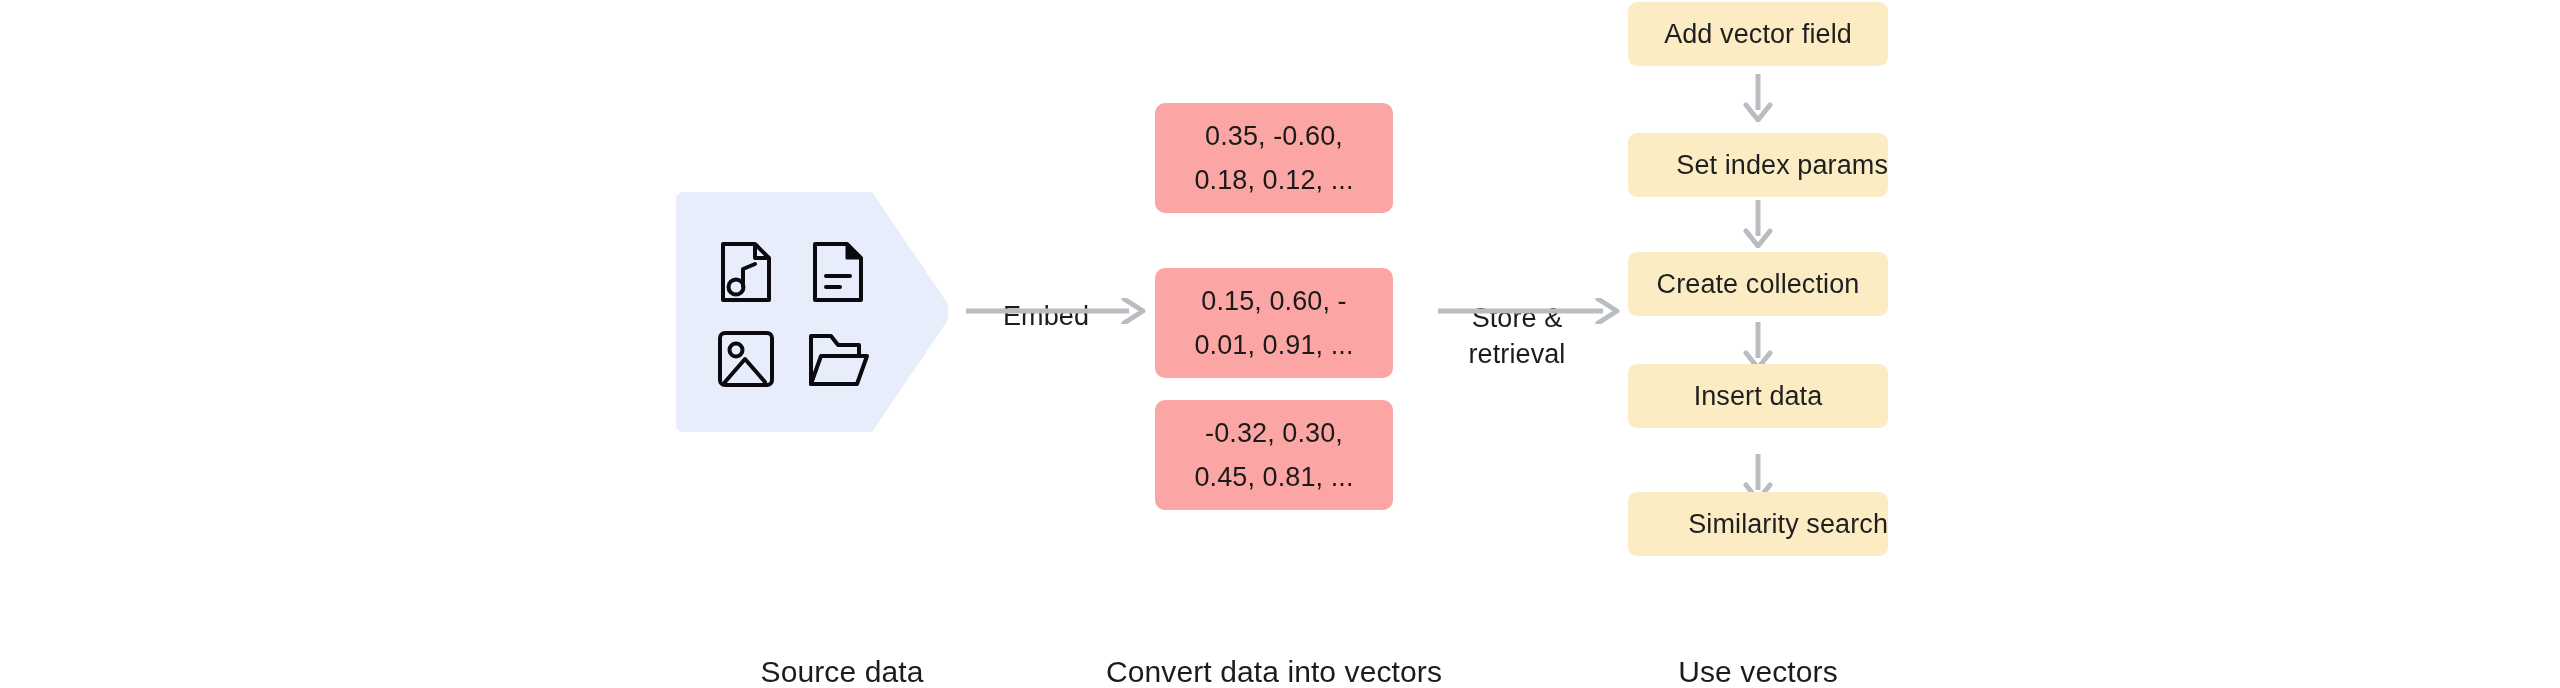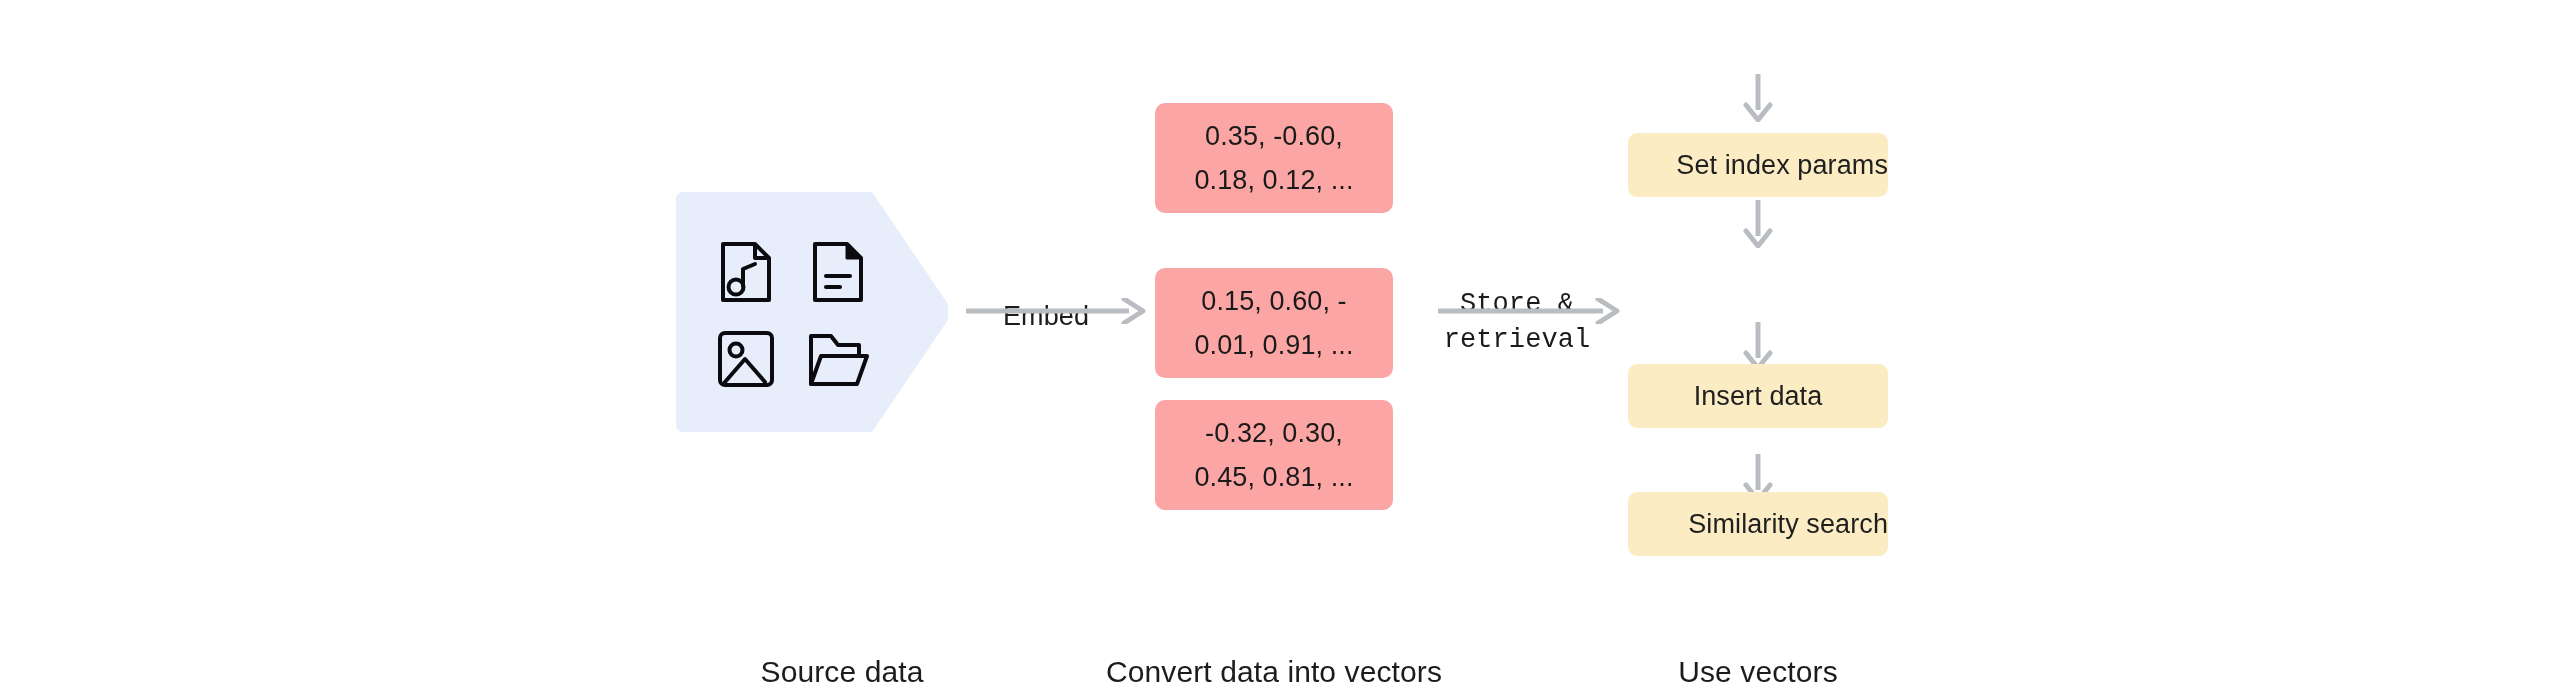--- a/index.html
+++ b/index.html
@@ -118,21 +118,21 @@
   .h-arrow-label {
     position: absolute;
     font-size: 27px;
     color: #1c1c1c;
     text-align: center;
     line-height: 36px;
     letter-spacing: 0.1px;
     margin-top: 30px;
   }
   .label-embed { left: 956px; top: 268px; width: 180px; }
-  .label-store { left: 1432px; top: 256px; width: 170px; font-family: Liberation Mono, monospace; }
+  .label-store { left: 1432px; top: 270px; width: 170px; }
 
   
   .stage-caption {
     position: absolute;
     top: 655px;
     font-size: 30px;
     color: #1c1c1c;
     text-align: center;
     letter-spacing: 0.1px;
   }
@@ -218,37 +218,43 @@
     <span>Store &amp;</span><br>
     <span>retrieval</span>
   </div>
   <div class="h-arrow h-arrow-store">
     <svg viewBox="0 0 182 26" xmlns="http://www.w3.org/2000/svg">
       <line x1="0" y1="13" x2="165" y2="13" stroke="#b9bcc0" stroke-width="5"></line>
       <path d="M160 1 L179 13 L160 25" fill="none" stroke="#b9bcc0" stroke-width="5" stroke-linecap="round" stroke-linejoin="round"></path>
     </svg>
   </div>
 
+  <div class="flow-box fb-0">
+    <span class="ftext">Add vector field</span>
+  </div>
   <div class="flow-arrow fa-0">
     <svg viewBox="0 0 30 48" xmlns="http://www.w3.org/2000/svg">
       <line x1="15" y1="0" x2="15" y2="36" stroke="#b9bcc0" stroke-width="5"></line>
       <path d="M3 31 L15 46 L27 31" fill="none" stroke="#b9bcc0" stroke-width="5" stroke-linecap="round" stroke-linejoin="round"></path>
     </svg>
   </div>
 
   <div class="flow-box fb-1">
     <span class="ftext">Set index params</span>
   </div>
   <div class="flow-arrow fa-1">
     <svg viewBox="0 0 30 48" xmlns="http://www.w3.org/2000/svg">
       <line x1="15" y1="0" x2="15" y2="36" stroke="#b9bcc0" stroke-width="5"></line>
       <path d="M3 31 L15 46 L27 31" fill="none" stroke="#b9bcc0" stroke-width="5" stroke-linecap="round" stroke-linejoin="round"></path>
     </svg>
   </div>
 
+  <div class="flow-box fb-2">
+    <span class="ftext">Create collection</span>
+  </div>
   <div class="flow-arrow fa-2">
     <svg viewBox="0 0 30 48" xmlns="http://www.w3.org/2000/svg">
       <line x1="15" y1="0" x2="15" y2="36" stroke="#b9bcc0" stroke-width="5"></line>
       <path d="M3 31 L15 46 L27 31" fill="none" stroke="#b9bcc0" stroke-width="5" stroke-linecap="round" stroke-linejoin="round"></path>
     </svg>
   </div>
 
   <div class="flow-box fb-3">
     <span class="ftext">Insert data</span>
   </div>

